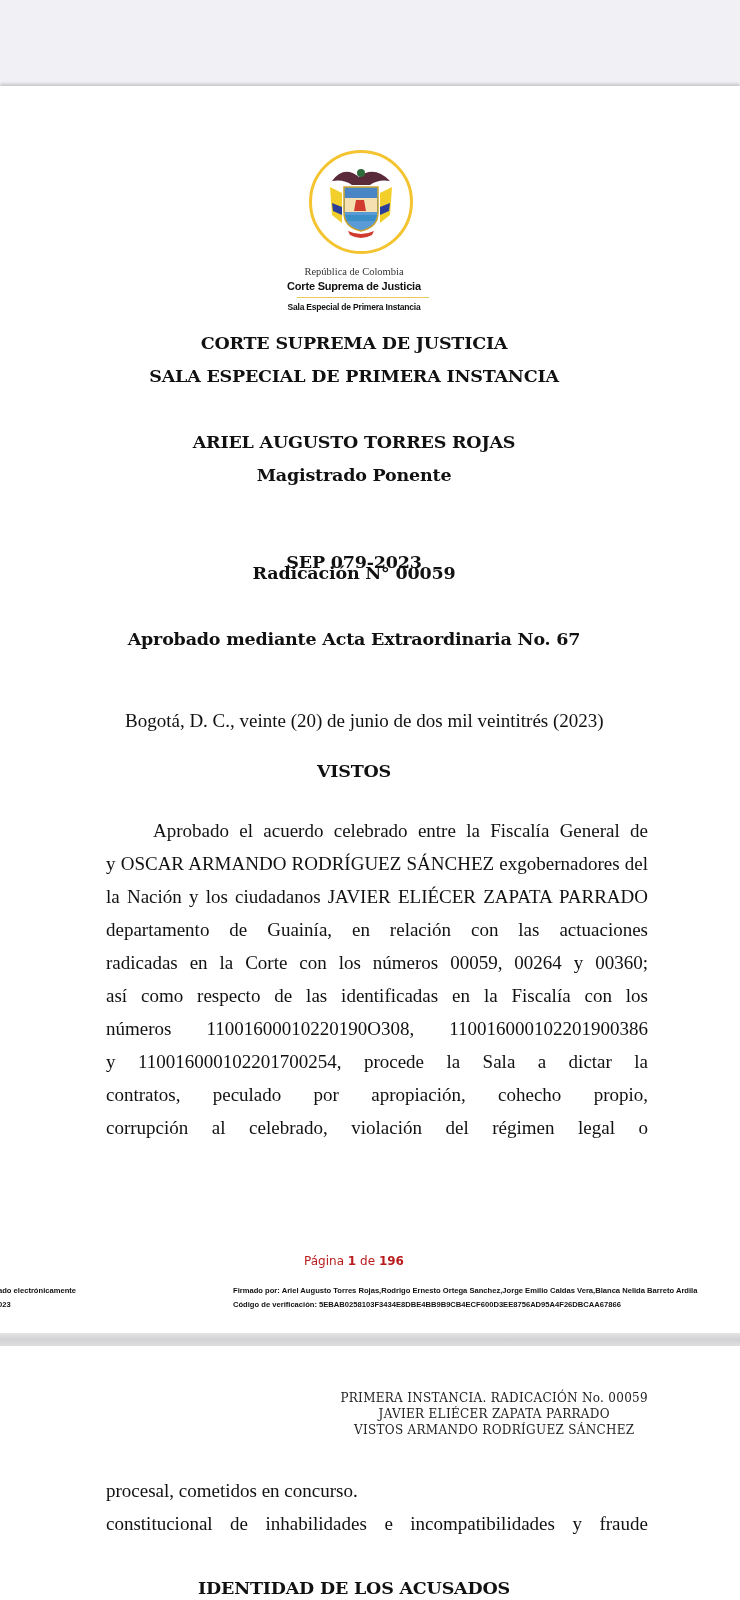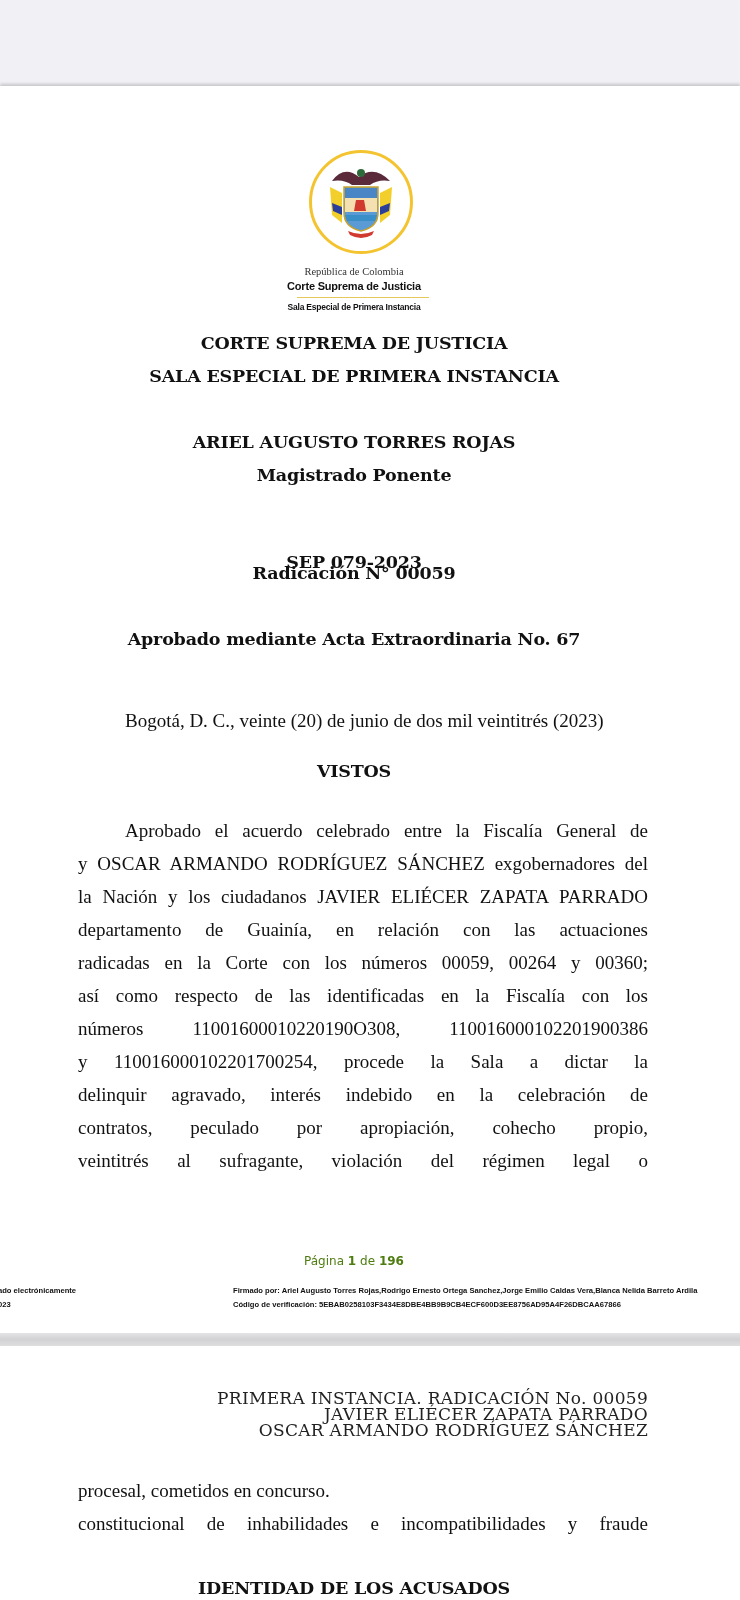--- a/index.html
+++ b/index.html
@@ -38,33 +38,33 @@
   .logo-t3 { top: 302px; font-size: 8.5px; font-weight: bold; font-family: "Liberation Sans", sans-serif; letter-spacing: -0.2px; }
 
   .h { font-weight: bold; font-size: 17.5px; font-family: "DejaVu Serif", serif; letter-spacing: -0.2px; }
   .date { left: 125px; top: 694px; font-size: 17.5px; font-family: "Liberation Serif", serif; font-size: 19px; margin-top: 16px; }
 
   .body-text {
     position: absolute; left: 78px; width: 570px;
     font-family: "Liberation Serif", serif; font-size: 19px;
     line-height: 33px; text-align: justify; text-align-last: justify;
   }
-  .body-line { display: block; height: 33px; }
+  .body-line { display: block; height: 33px; margin-left: 28px; }
   .indent { padding-left: 47px; }
   .last { text-align-last: left; }
 
   .pagenum {
-    top: 1254px; font-family: "DejaVu Sans", sans-serif; font-size: 12px; color: #4d7c0f;
+    top: 1254px; font-family: "DejaVu Sans", sans-serif; font-size: 12px; color: #b91c1c;
   }
   .pagenum b { font-weight: bold; }
   .sig { font-family: "Liberation Sans", sans-serif; font-size: 7.6px; font-weight: bold; color: #111; }
 
   .hdr2 {
-    position: absolute; right: 92px; text-align: right;
-    font-family: "DejaVu Serif", serif; font-size: 17px; line-height: 16px; color: #222;
+    position: absolute; right: 92px; text-align: center;
+    font-family: "DejaVu Serif", serif; font-size: 12px; line-height: 16px; color: #222;
     letter-spacing: 0.3px;
   }
 </style>
 </head>
 <body>
 
 <div class="topbar"></div>
 
 <div class="page page1"></div>
 
@@ -105,23 +105,22 @@
 
 <div class="body-text" style="top:814px">
   <span class="body-line indent">Aprobado el acuerdo celebrado entre la Fiscalía General de</span>
   <span class="body-line">y OSCAR ARMANDO RODRÍGUEZ SÁNCHEZ exgobernadores del</span>
   <span class="body-line">la Nación y los ciudadanos JAVIER ELIÉCER ZAPATA PARRADO</span>
   <span class="body-line">departamento de Guainía, en relación con las actuaciones</span>
   <span class="body-line">radicadas en la Corte con los números 00059, 00264 y 00360;</span>
   <span class="body-line">así como respecto de las identificadas en la Fiscalía con los</span>
   <span class="body-line">números 11001600010220190O308, 110016000102201900386</span>
   <span class="body-line">y 110016000102201700254, procede la Sala a dictar la</span>
-  <span class="body-line">delinquir agravado, interés indebido en la celebración de</span>
   <span class="body-line">contratos, peculado por apropiación, cohecho propio,</span>
-  <span class="body-line">veintitrés al sufragante, violación del régimen legal o</span>
+  <span class="body-line">corrupción al celebrado, violación del régimen legal o</span>
 </div>
 
 <div class="abs center pagenum">
   <span>Página</span>
   <b>1</b>
   <span>de</span>
   <b>196</b>
 </div>
 
 <div class="abs sig" style="left:-2px; top:1286px">ado electrónicamente</div>
@@ -129,21 +128,21 @@
 <div class="abs sig" style="left:233px; top:1286px">Firmado por:  Ariel Augusto Torres Rojas,Rodrigo Ernesto Ortega Sanchez,Jorge Emilio Caldas Vera,Blanca Nelida Barreto Ardila</div>
 <div class="abs sig" style="left:233px; top:1300px">Código de verificación:  5EBAB0258103F3434E8DBE4BB9B9CB4ECF600D3EE8756AD95A4F26DBCAA67866</div>
 
 <div class="page-gap"></div>
 
 <div class="page page2"></div>
 
 <div class="hdr2" style="top:1390px">
   <div>PRIMERA INSTANCIA. RADICACIÓN No. 00059</div>
   <div>JAVIER ELIÉCER ZAPATA PARRADO</div>
-  <div>OSCAR ARMANDO RODRÍGUEZ SÁNCHEZ</div>
+  <div>VISTOS ARMANDO RODRÍGUEZ SÁNCHEZ</div>
 </div>
 
 <div class="body-text" style="top:1474px">
   <span class="body-line last">procesal, cometidos en concurso.</span>
   <span class="body-line">constitucional de inhabilidades e incompatibilidades y fraude</span>
 </div>
 
 <div class="abs center h" style="top:1578px">IDENTIDAD DE LOS ACUSADOS</div>
 
 </body></html>

